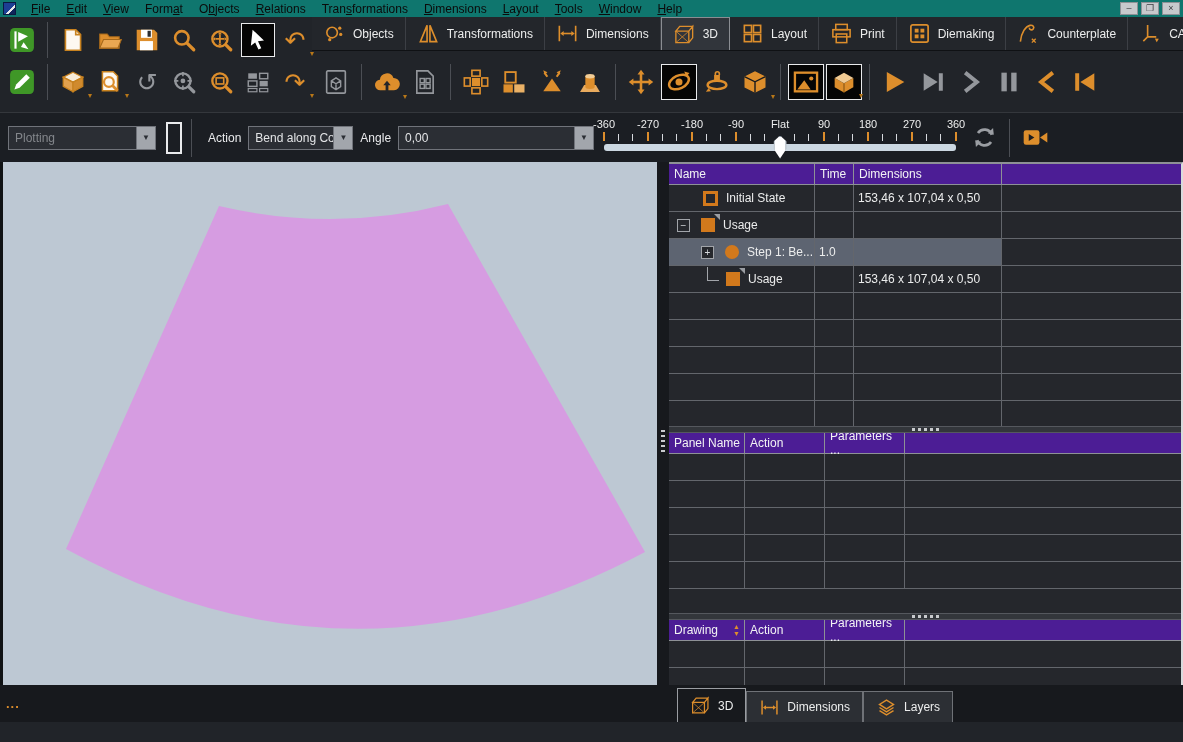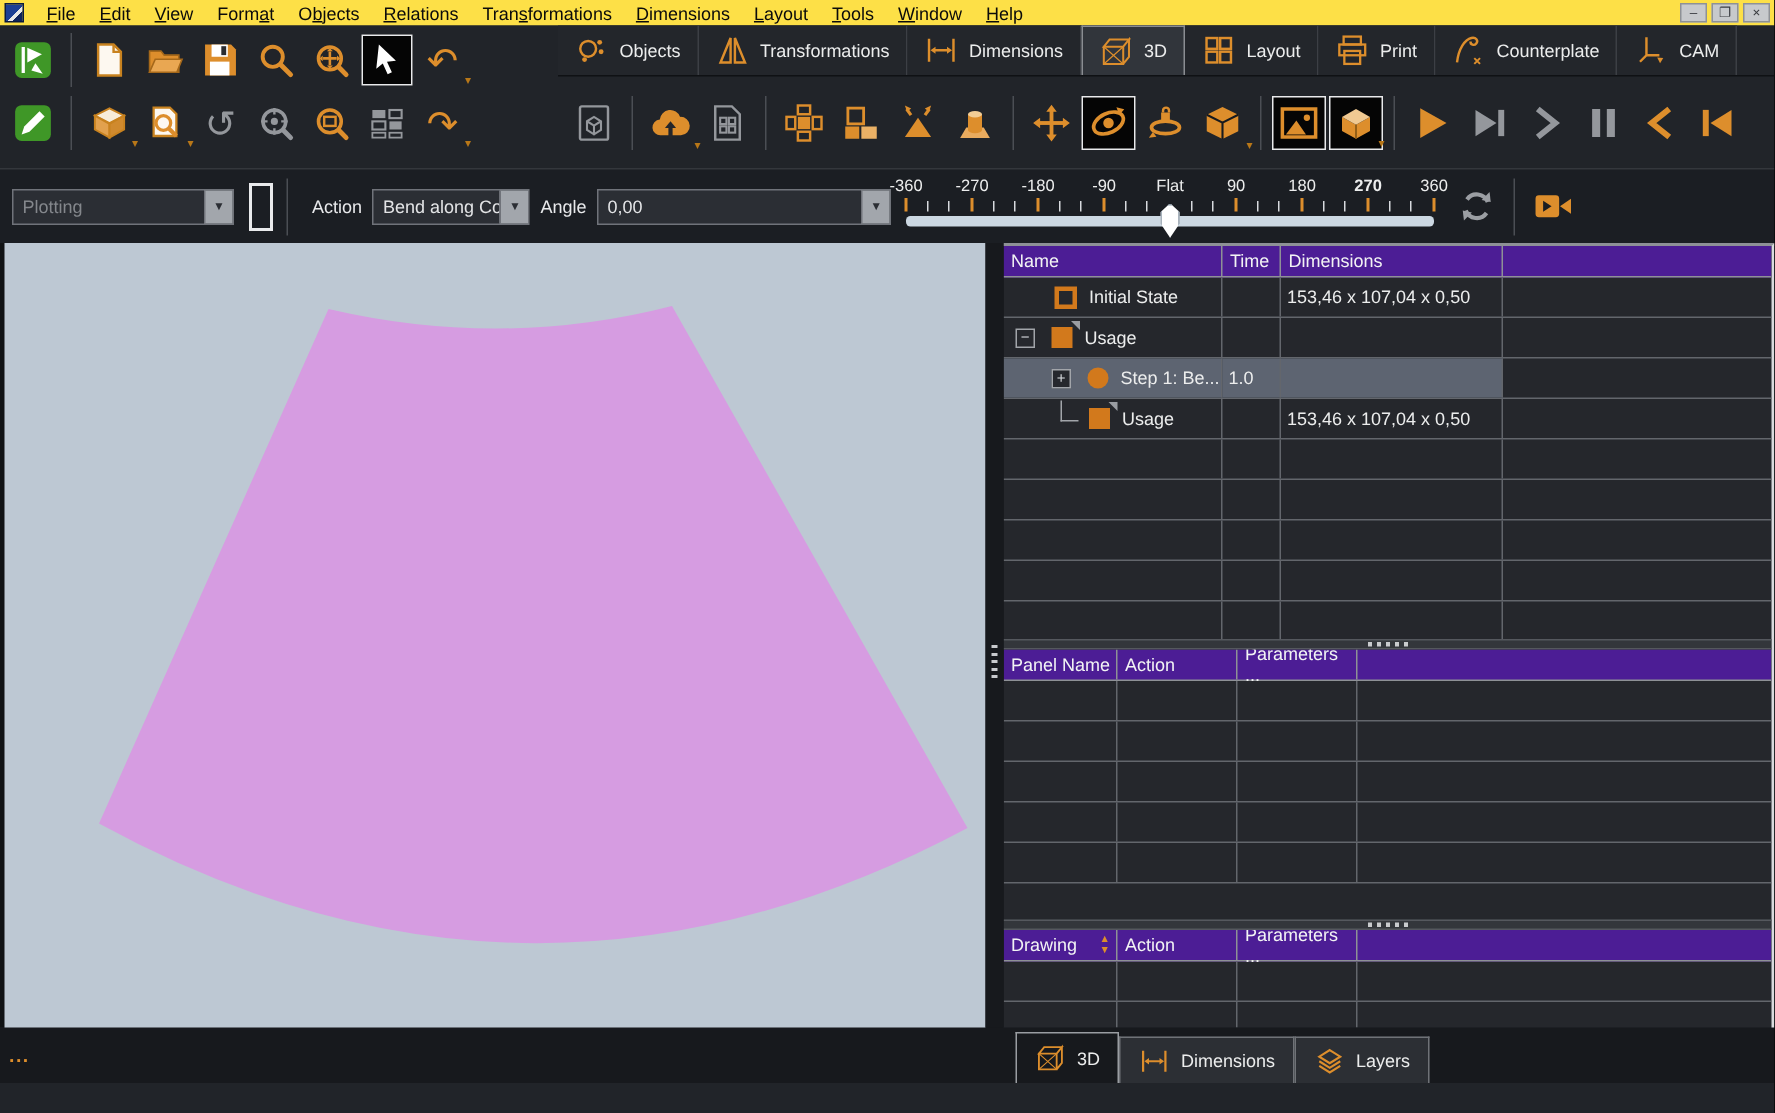--- a/index.html
+++ b/index.html
@@ -1,21 +1,21 @@
 <!DOCTYPE html>
 <html><head>
 <meta charset="utf-8">
 <style>
   * { margin:0; padding:0; box-sizing:border-box; }
   html,body { background:#000; }
   #app { width:1183px; height:742px; position:relative; background:#212429;
          font-family:"Liberation Sans",sans-serif; overflow:hidden; }
 
   
-  #titlebar { height:17px; background:#fde047; display:flex; align-items:center; font-size:12px; color:#0b0b0b; }
+  #titlebar { height:17px; background:#0f766e; display:flex; align-items:center; font-size:12px; color:#0b0b0b; }
   .appico { width:13px; height:13px; margin:0 7px 0 3px; background:linear-gradient(135deg,#1c3f94 55%,#e8e8e8 55%,#e8e8e8 70%,#10245c 70%); border:1px solid #0a1a40; flex:none; }
   #menubar { display:flex; }
   .menu-item { padding:0 8px; line-height:16px; cursor:default; white-space:nowrap; }
   .menu-item u { text-decoration:underline; }
   #wincontrols { margin-left:auto; display:flex; gap:3px; padding-right:3px; }
   .wbtn { width:18px; height:13px; background:#c7c9cc; border:1px solid #8e9196; font-size:9px; line-height:10px; text-align:center; color:#3a3c40; }
 
   
   #ribbon { height:95px; display:flex; background:#212429; }
   #quickbar { width:372px; padding:4px 0 0 5px; display:flex; flex-direction:column; gap:4px; }
@@ -337,20 +337,32 @@
           </div>
           <div class="rtab">
             <span style="display: flex; width: 100%; height: 100%; align-items: center; justify-content: center;">
               <svg viewBox="0 0 24 24" width="100%" height="100%">
                 <rect x="6" y="2.5" width="12" height="5.5" fill="none" stroke="currentColor" stroke-width="1.6"></rect>
                 <rect x="3" y="8" width="18" height="7.5" fill="none" stroke="currentColor" stroke-width="1.6"></rect>
                 <rect x="6.5" y="12.5" width="11" height="9" fill="none" stroke="currentColor" stroke-width="1.6"></rect>
               </svg>
             </span>
             <span>Print</span>
+          </div>
+          <div class="rtab">
+            <span style="display: flex; width: 100%; height: 100%; align-items: center; justify-content: center;">
+              <svg viewBox="0 0 24 24" width="100%" height="100%">
+                <rect x="3" y="3" width="18" height="18" rx="2" fill="none" stroke="currentColor" stroke-width="1.8"></rect>
+                <rect x="7" y="7" width="4" height="4" fill="currentColor"></rect>
+                <rect x="13" y="7" width="4" height="4" fill="currentColor"></rect>
+                <rect x="7" y="13" width="4" height="4" fill="currentColor"></rect>
+                <rect x="13" y="13" width="4" height="4" fill="currentColor"></rect>
+              </svg>
+            </span>
+            <span>Diemaking</span>
           </div>
           <div class="rtab">
             <span style="display: flex; width: 100%; height: 100%; align-items: center; justify-content: center;">
               <svg viewBox="0 0 24 24" width="100%" height="100%">
                 <path d="M3.5 20.5C4.5 11 9 4.5 13.5 3.5c3.2-.7 5 1.8 3.4 3.8-1.4 1.7-4.2 1-4-1.4" fill="none" stroke="currentColor" stroke-width="1.7"></path>
                 <path d="M15.5 17.5l4 4m0-4l-4 4" stroke="currentColor" stroke-width="1.4"></path>
               </svg>
             </span>
             <span>Counterplate</span>
           </div>
@@ -560,21 +572,21 @@
       <span class="cbtn">▼</span>
     </div>
     <div id="slider">
         <span class="slabel" style="left: 0%;">-360</span>
         <span class="slabel" style="left: 12.5%;">-270</span>
         <span class="slabel" style="left: 25%;">-180</span>
         <span class="slabel" style="left: 37.5%;">-90</span>
         <span class="slabel" style="left: 50%;">Flat</span>
         <span class="slabel" style="left: 62.5%;">90</span>
         <span class="slabel" style="left: 75%;">180</span>
-        <span class="slabel" style="left: 87.5%; font-weight: bold;">270</span>
+        <span class="slabel" style="left: 87.5%;">270</span>
         <span class="slabel" style="left: 100%;">360</span>
         <span class="tick major" style="left: calc(0% - 1px);"></span>
         <span class="tick minor" style="left: calc(4.16667% - 1px);"></span>
         <span class="tick minor" style="left: calc(8.33333% - 1px);"></span>
         <span class="tick major" style="left: calc(12.5% - 1px);"></span>
         <span class="tick minor" style="left: calc(16.6667% - 1px);"></span>
         <span class="tick minor" style="left: calc(20.8333% - 1px);"></span>
         <span class="tick major" style="left: calc(25% - 1px);"></span>
         <span class="tick minor" style="left: calc(29.1667% - 1px);"></span>
         <span class="tick minor" style="left: calc(33.3333% - 1px);"></span>

